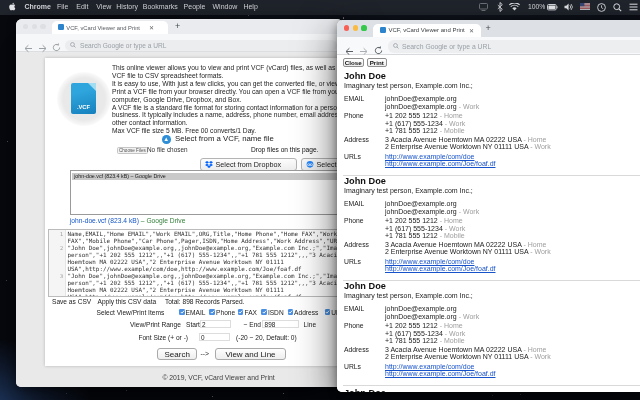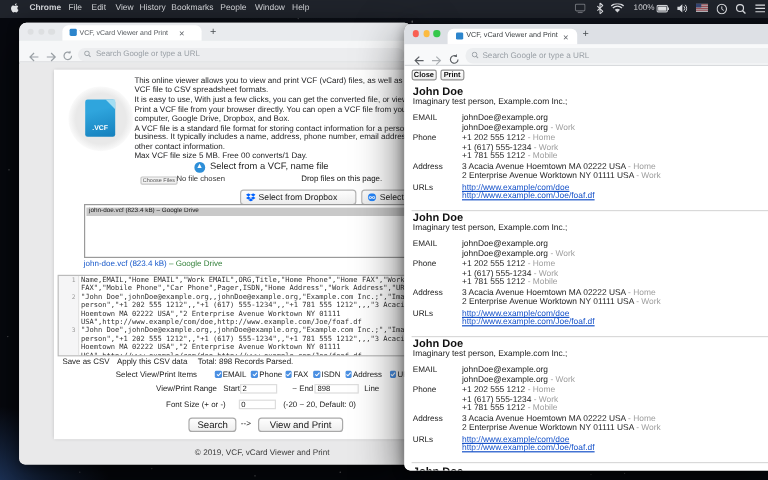--- a/index.html
+++ b/index.html
@@ -410,21 +410,21 @@
       <span class="cb-label" style="left:227.6px;top:268.3px">~ End</span>
       <div class="inputbox" style="left:246px;top:267px;width:37.4px">898</div>
       <span class="cb-label" style="left:287.6px;top:268.3px">Line</span>
 
       <span class="cb-label" style="left:122.4px;top:281px">Font Size (+ or -)</span>
       <div class="inputbox" style="left:182.5px;top:280px;width:31px">0</div>
       <span class="cb-label" style="left:220px;top:281px">(-20 ~ 20, Default: 0)</span>
 
       <div class="formbtn" style="left:141.3px;top:295px;width:39.8px;height:12px;line-height:11px">Search</div>
       <span class="cb-label" style="left:184.6px;top:297px;font-size:6.8px">--&gt;</span>
-      <div class="formbtn" style="left:198.9px;top:295px;width:71.2px;height:12px;line-height:11px">View and Print</div>
+      <div class="formbtn" style="left:198.9px;top:295px;width:71.2px;height:12px;line-height:11px">View and Line</div>
 
       <span class="footer-txt">© 2019, VCF, vCard Viewer and Print</span>
     </div>
   </div>
 
   <div class="win winf">
     <div class="tabstrip">
       <span class="tlight" style="left:6.7px;top:5.9px;background:#f95f52"></span>
       <span class="tlight" style="left:15.5px;top:5.9px;background:#fcbb40"></span>
       <span class="tlight" style="left:24.4px;top:5.9px;background:#35c84b"></span>

